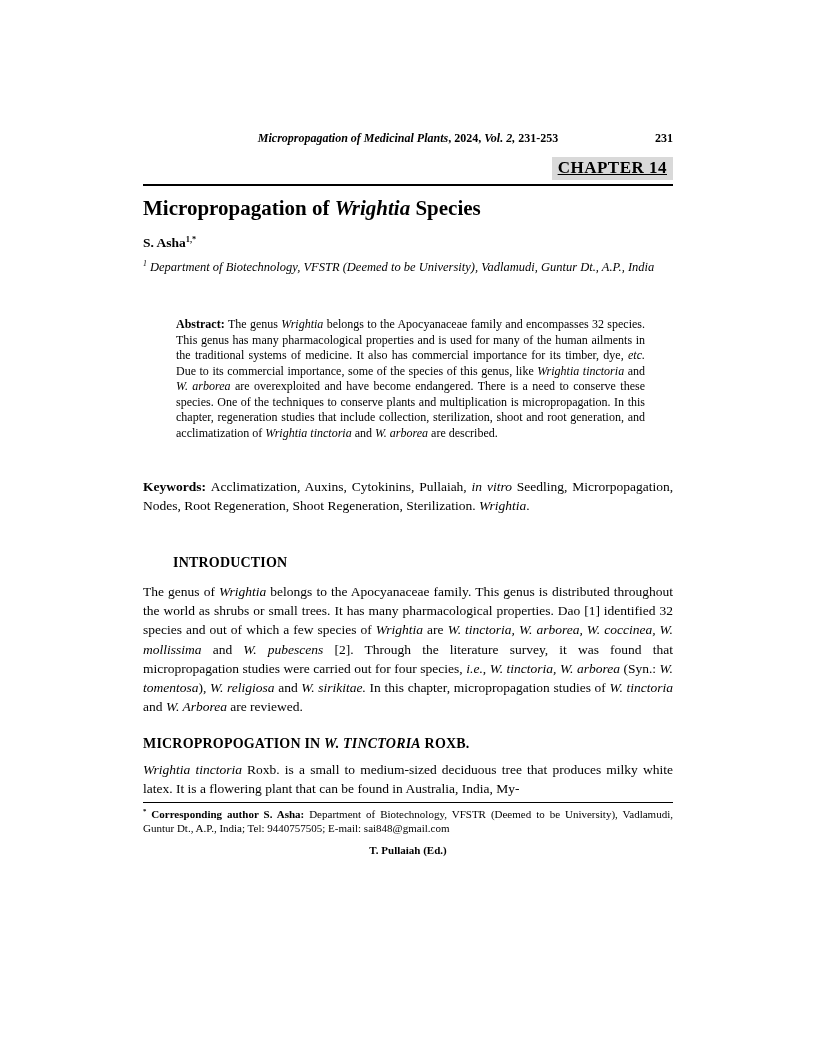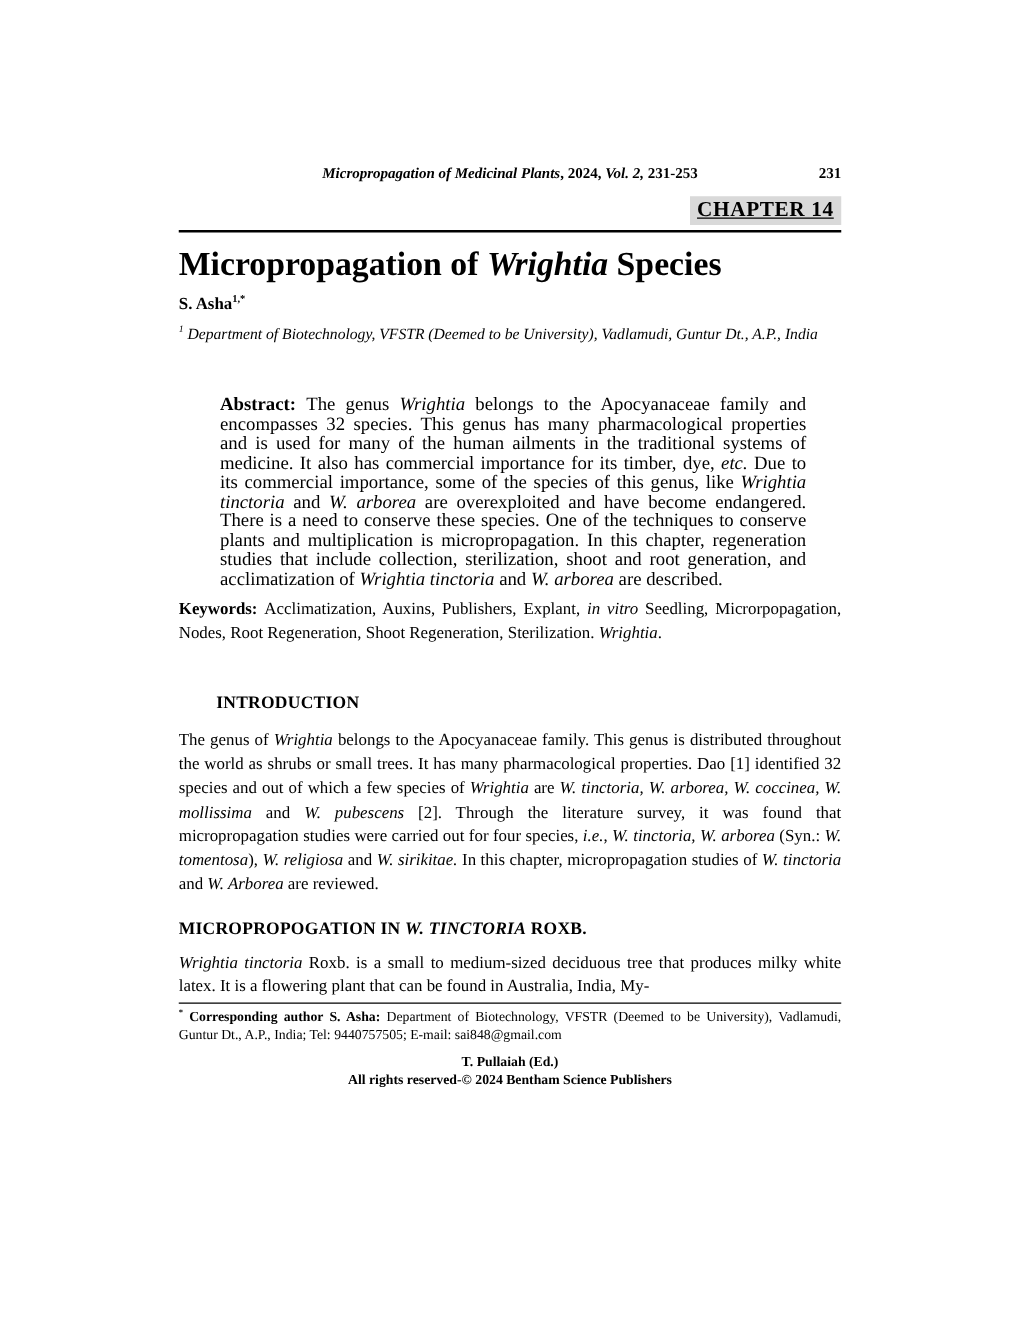--- a/index.html
+++ b/index.html
@@ -38,35 +38,35 @@
     letter-spacing: 0.5px;
     text-decoration: underline;
   }
   .head-rule {
     top: 184px;
     border-top: 2px solid #000000;
     height: 0;
   }
   .chapter-title {
     top: 196px;
-    font-size: 27px;
+    font-size: 21px;
     font-weight: bold;
   }
   .author-line { top: 235px; font-size: 13.5px; font-weight: bold; }
   .affiliation {
     top: 259px;
     font-size: 12.5px;
     font-style: italic;
     line-height: 16.5px;
   }
   .abstract {
     top: 317px;
     left: 176px;
     width: 469px;
-    font-size: 15px;
+    font-size: 12px;
     line-height: 15.5px;
     text-align: justify;
   }
   .keywords {
     top: 477px;
     font-size: 13.5px;
     line-height: 19px;
     text-align: justify;
   }
   .section-heading {
@@ -118,30 +118,29 @@
   <div class="abs head-rule"></div>
 
   <h1 class="abs chapter-title"><span>Micropropagation of </span><span class="it">Wrightia</span><span> Species</span></h1>
 
   <div class="abs author-line"><span>S. Asha</span><sup>1,*</sup></div>
 
   <div class="abs affiliation"><sup>1</sup><span> Department of Biotechnology, VFSTR (Deemed to be University), Vadlamudi, Guntur Dt., A.P., India</span></div>
 
   <div class="abstract abs" style="left:176px; width:469px;"><span class="bd">Abstract: </span><span>The genus </span><span class="it">Wrightia</span><span> belongs to the Apocyanaceae family and encompasses 32 species. This genus has many pharmacological properties and is used for many of the human ailments in the traditional systems of medicine. It also has commercial importance for its timber, dye, </span><span class="it">etc.</span><span> Due to its commercial importance, some of the species of this genus, like </span><span class="it">Wrightia tinctoria</span><span> and </span><span class="it">W. arborea</span><span> are overexploited and have become endangered. There is a need to conserve these species. One of the techniques to conserve plants and multiplication is micropropagation. In this chapter, regeneration studies that include collection, sterilization, shoot and root generation, and acclimatization of </span><span class="it">Wrightia tinctoria</span><span> and </span><span class="it">W. arborea</span><span> are described.</span></div>
 
-  <div class="abs keywords"><span class="bd">Keywords: </span><span>Acclimatization, Auxins, Publishers, Explant, </span><span class="it">in vitro</span><span> Seedling, Microrpopagation, Nodes, Root Regeneration, Shoot Regeneration, Sterilization. </span><span class="it">Wrightia</span><span>.</span></div>
+  <div class="abs keywords"><span class="bd">Keywords: </span><span>Acclimatization, Auxins, Cytokinins, Pullaiah, </span><span class="it">in vitro</span><span> Seedling, Microrpopagation, Nodes, Root Regeneration, Shoot Regeneration, Sterilization. </span><span class="it">Wrightia</span><span>.</span></div>
 
   <h2 class="abs section-heading h-intro">INTRODUCTION</h2>
 
   <div class="abs body-para p-intro"><span>The genus of </span><span class="it">Wrightia</span><span> belongs to the Apocyanaceae family. This genus is distributed throughout the world as shrubs or small trees. It has many pharmacological properties. Dao [1] identified 32 species and out of which a few species of </span><span class="it">Wrightia</span><span> are </span><span class="it">W. tinctoria, W. arborea, W. coccinea, W. mollissima</span><span> and </span><span class="it">W. pubescens</span><span> [2]. Through the literature survey, it was found that micropropagation studies were carried out for four species, </span><span class="it">i.e.</span><span>, </span><span class="it">W. tinctoria, W. arborea</span><span> (Syn.: </span><span class="it">W. tomentosa</span><span>), </span><span class="it">W. religiosa</span><span> and </span><span class="it">W. sirikitae.</span><span> In this chapter, micropropagation studies of </span><span class="it">W. tinctoria</span><span> and </span><span class="it">W. Arborea</span><span> are reviewed.</span></div>
 
   <h2 class="abs section-heading h-micro"><span>MICROPROPOGATION IN </span><span class="it">W. TINCTORIA</span><span> ROXB.</span></h2>
 
   <div class="abs body-para p-micro"><span class="it">Wrightia tinctoria</span><span> Roxb. is a small to medium-sized deciduous tree that produces milky white latex. It is a flowering plant that can be found in Australia, India, My-</span></div>
 
   <div class="abs footnote"><sup class="bd">*</sup><span class="bd"> Corresponding author S. Asha:</span><span> Department of Biotechnology, VFSTR (Deemed to be University), Vadlamudi, Guntur Dt., A.P., India; Tel: 9440757505; E-mail: sai848@gmail.com</span></div>
 
   <div class="abs footer-imprint">
     <div>T. Pullaiah (Ed.)</div>
-    <div>All rights reserved-© 2024 Bentham Science Publishers</div>
   </div>
 
 </div>
 
 </body></html>

